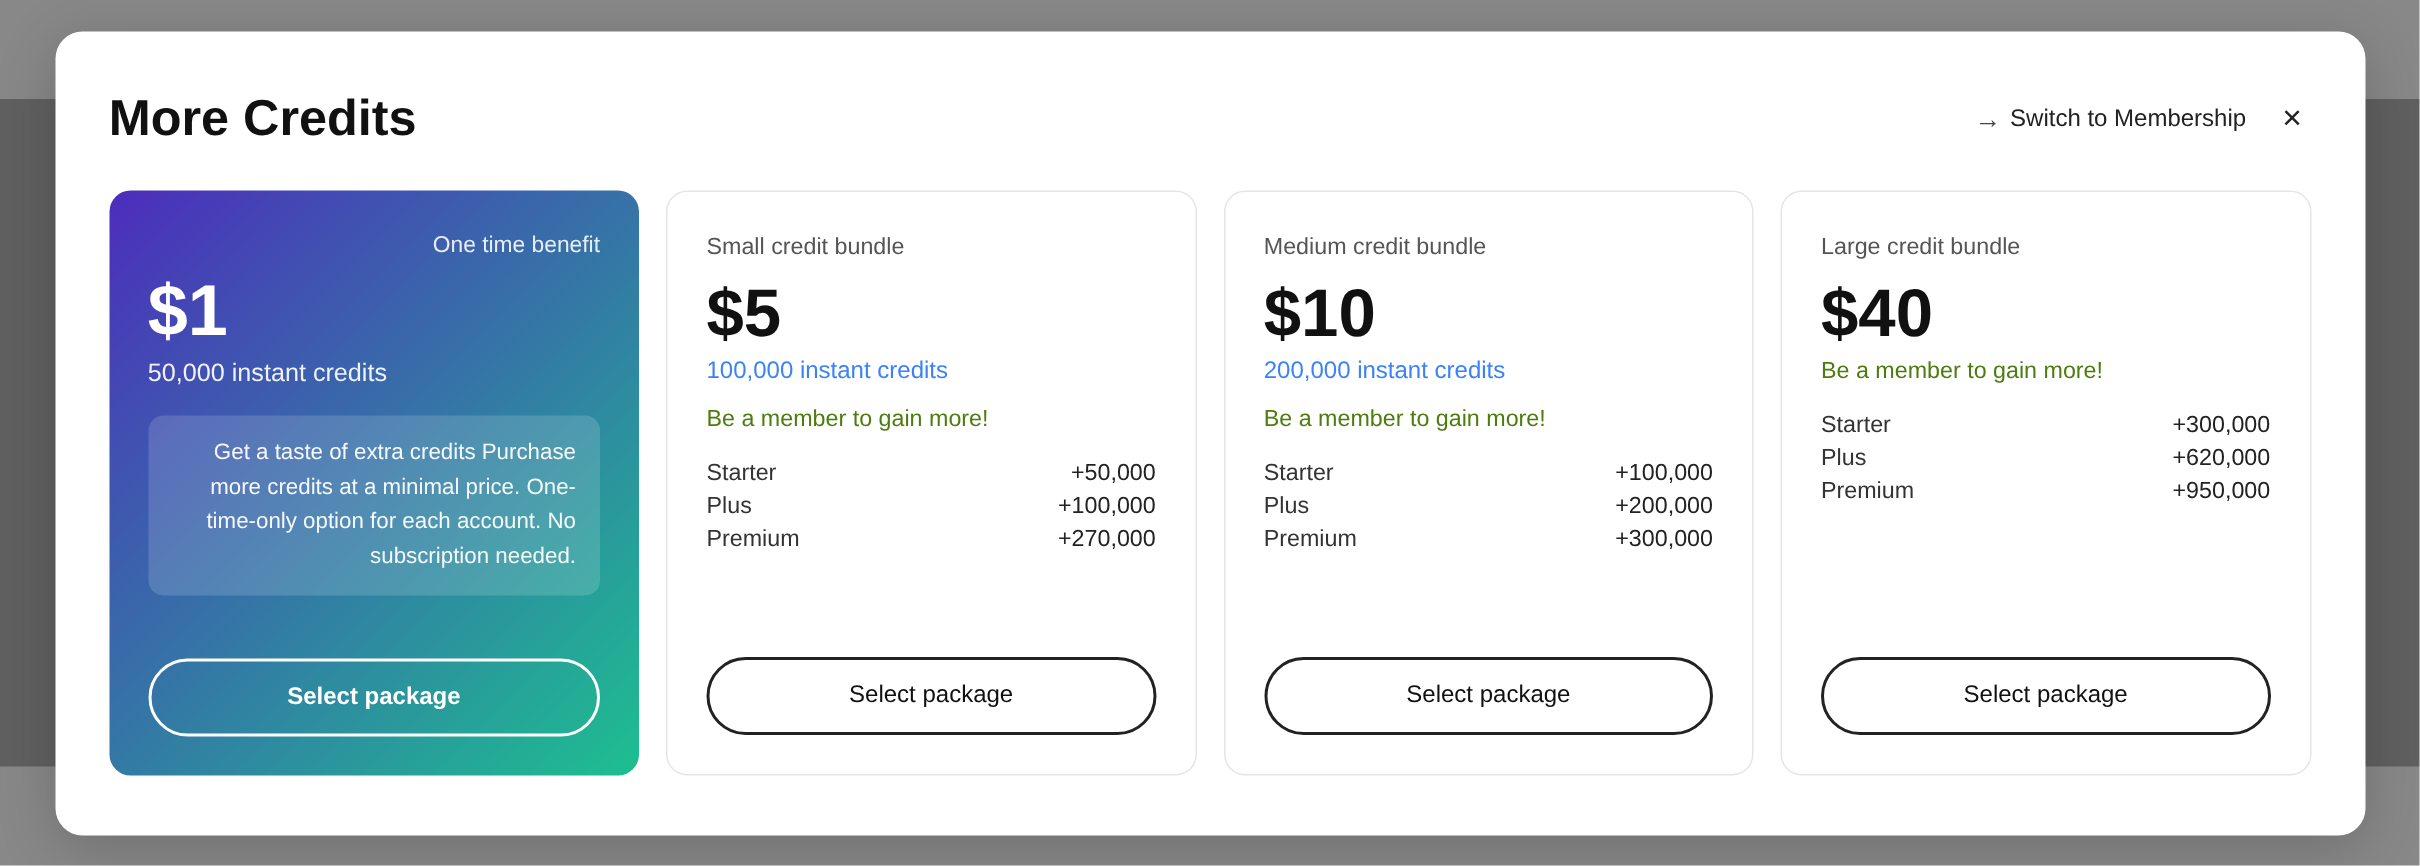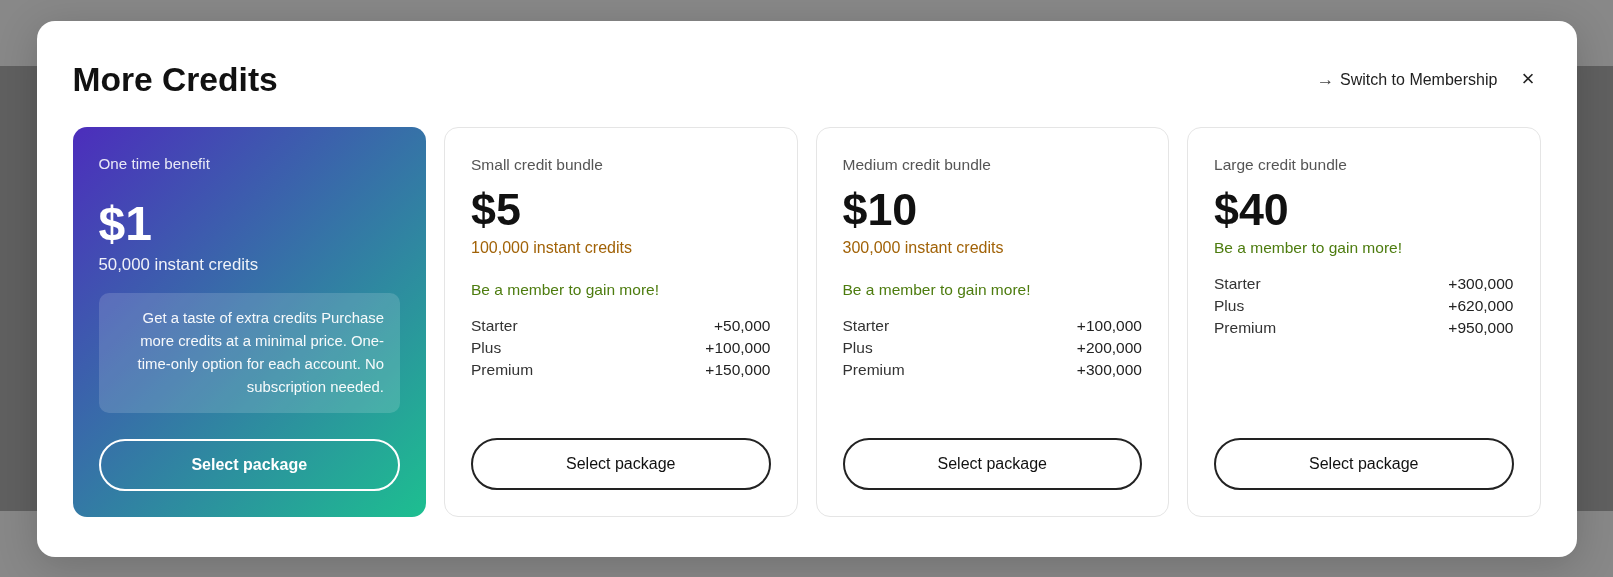--- a/index.html
+++ b/index.html
@@ -79,22 +79,23 @@
       min-height: 390px;
     }
     .card-featured {
       background: linear-gradient(135deg, #4c2dbc 0%, #1dbf90 100%);
       border: none;
       color: #fff;
     }
     .card-one-time-label {
       font-size: 0.95rem;
       color: rgba(255,255,255,0.88);
-      margin-bottom: 24px;
+      margin-bottom: 8px;
       font-weight: 500;
+      text-align: right;
     }
     .card-price-featured {
       font-size: 3rem;
       font-weight: 800;
       color: #fff;
       margin-bottom: 4px;
     }
     .card-credits-featured {
       font-size: 1.05rem;
       color: rgba(255,255,255,0.92);
@@ -116,22 +117,22 @@
       margin-bottom: 10px;
     }
     .card-price {
       font-size: 2.8rem;
       font-weight: 800;
       color: #111;
       margin-bottom: 4px;
     }
     .card-credits {
       font-size: 1rem;
-      color: #a16207;
-      margin-bottom: 24px;
+      color: #3b82f6;
+      margin-bottom: 14px;
     }
     .member-link {
       color: #4d7c0f;
       font-size: 0.97rem;
       font-weight: 400;
       margin-bottom: 16px;
       cursor: pointer;
     }
     .tier-list {
       list-style: none;
@@ -208,29 +209,29 @@
         <span class="tier-credits">+50,000</span>
       </li>
 
       <li class="tier-item">
         <span class="tier-name">Plus</span>
         <span class="tier-credits">+100,000</span>
       </li>
 
       <li class="tier-item">
         <span class="tier-name">Premium</span>
-        <span class="tier-credits">+150,000</span>
+        <span class="tier-credits">+270,000</span>
       </li>
     </ul>
       <button class="select-btn-outline">Select package</button>
     </div>
         <div class="card">
       <div class="card-bundle-label">Medium credit bundle</div>
       <div class="card-price">$10</div>
-      <div class="card-credits">300,000 instant credits</div>
+      <div class="card-credits">200,000 instant credits</div>
       <div class="member-link">Be a member to gain more!</div>
       <ul class="tier-list">
       <li class="tier-item">
         <span class="tier-name">Starter</span>
         <span class="tier-credits">+100,000</span>
       </li>
 
       <li class="tier-item">
         <span class="tier-name">Plus</span>
         <span class="tier-credits">+200,000</span>

